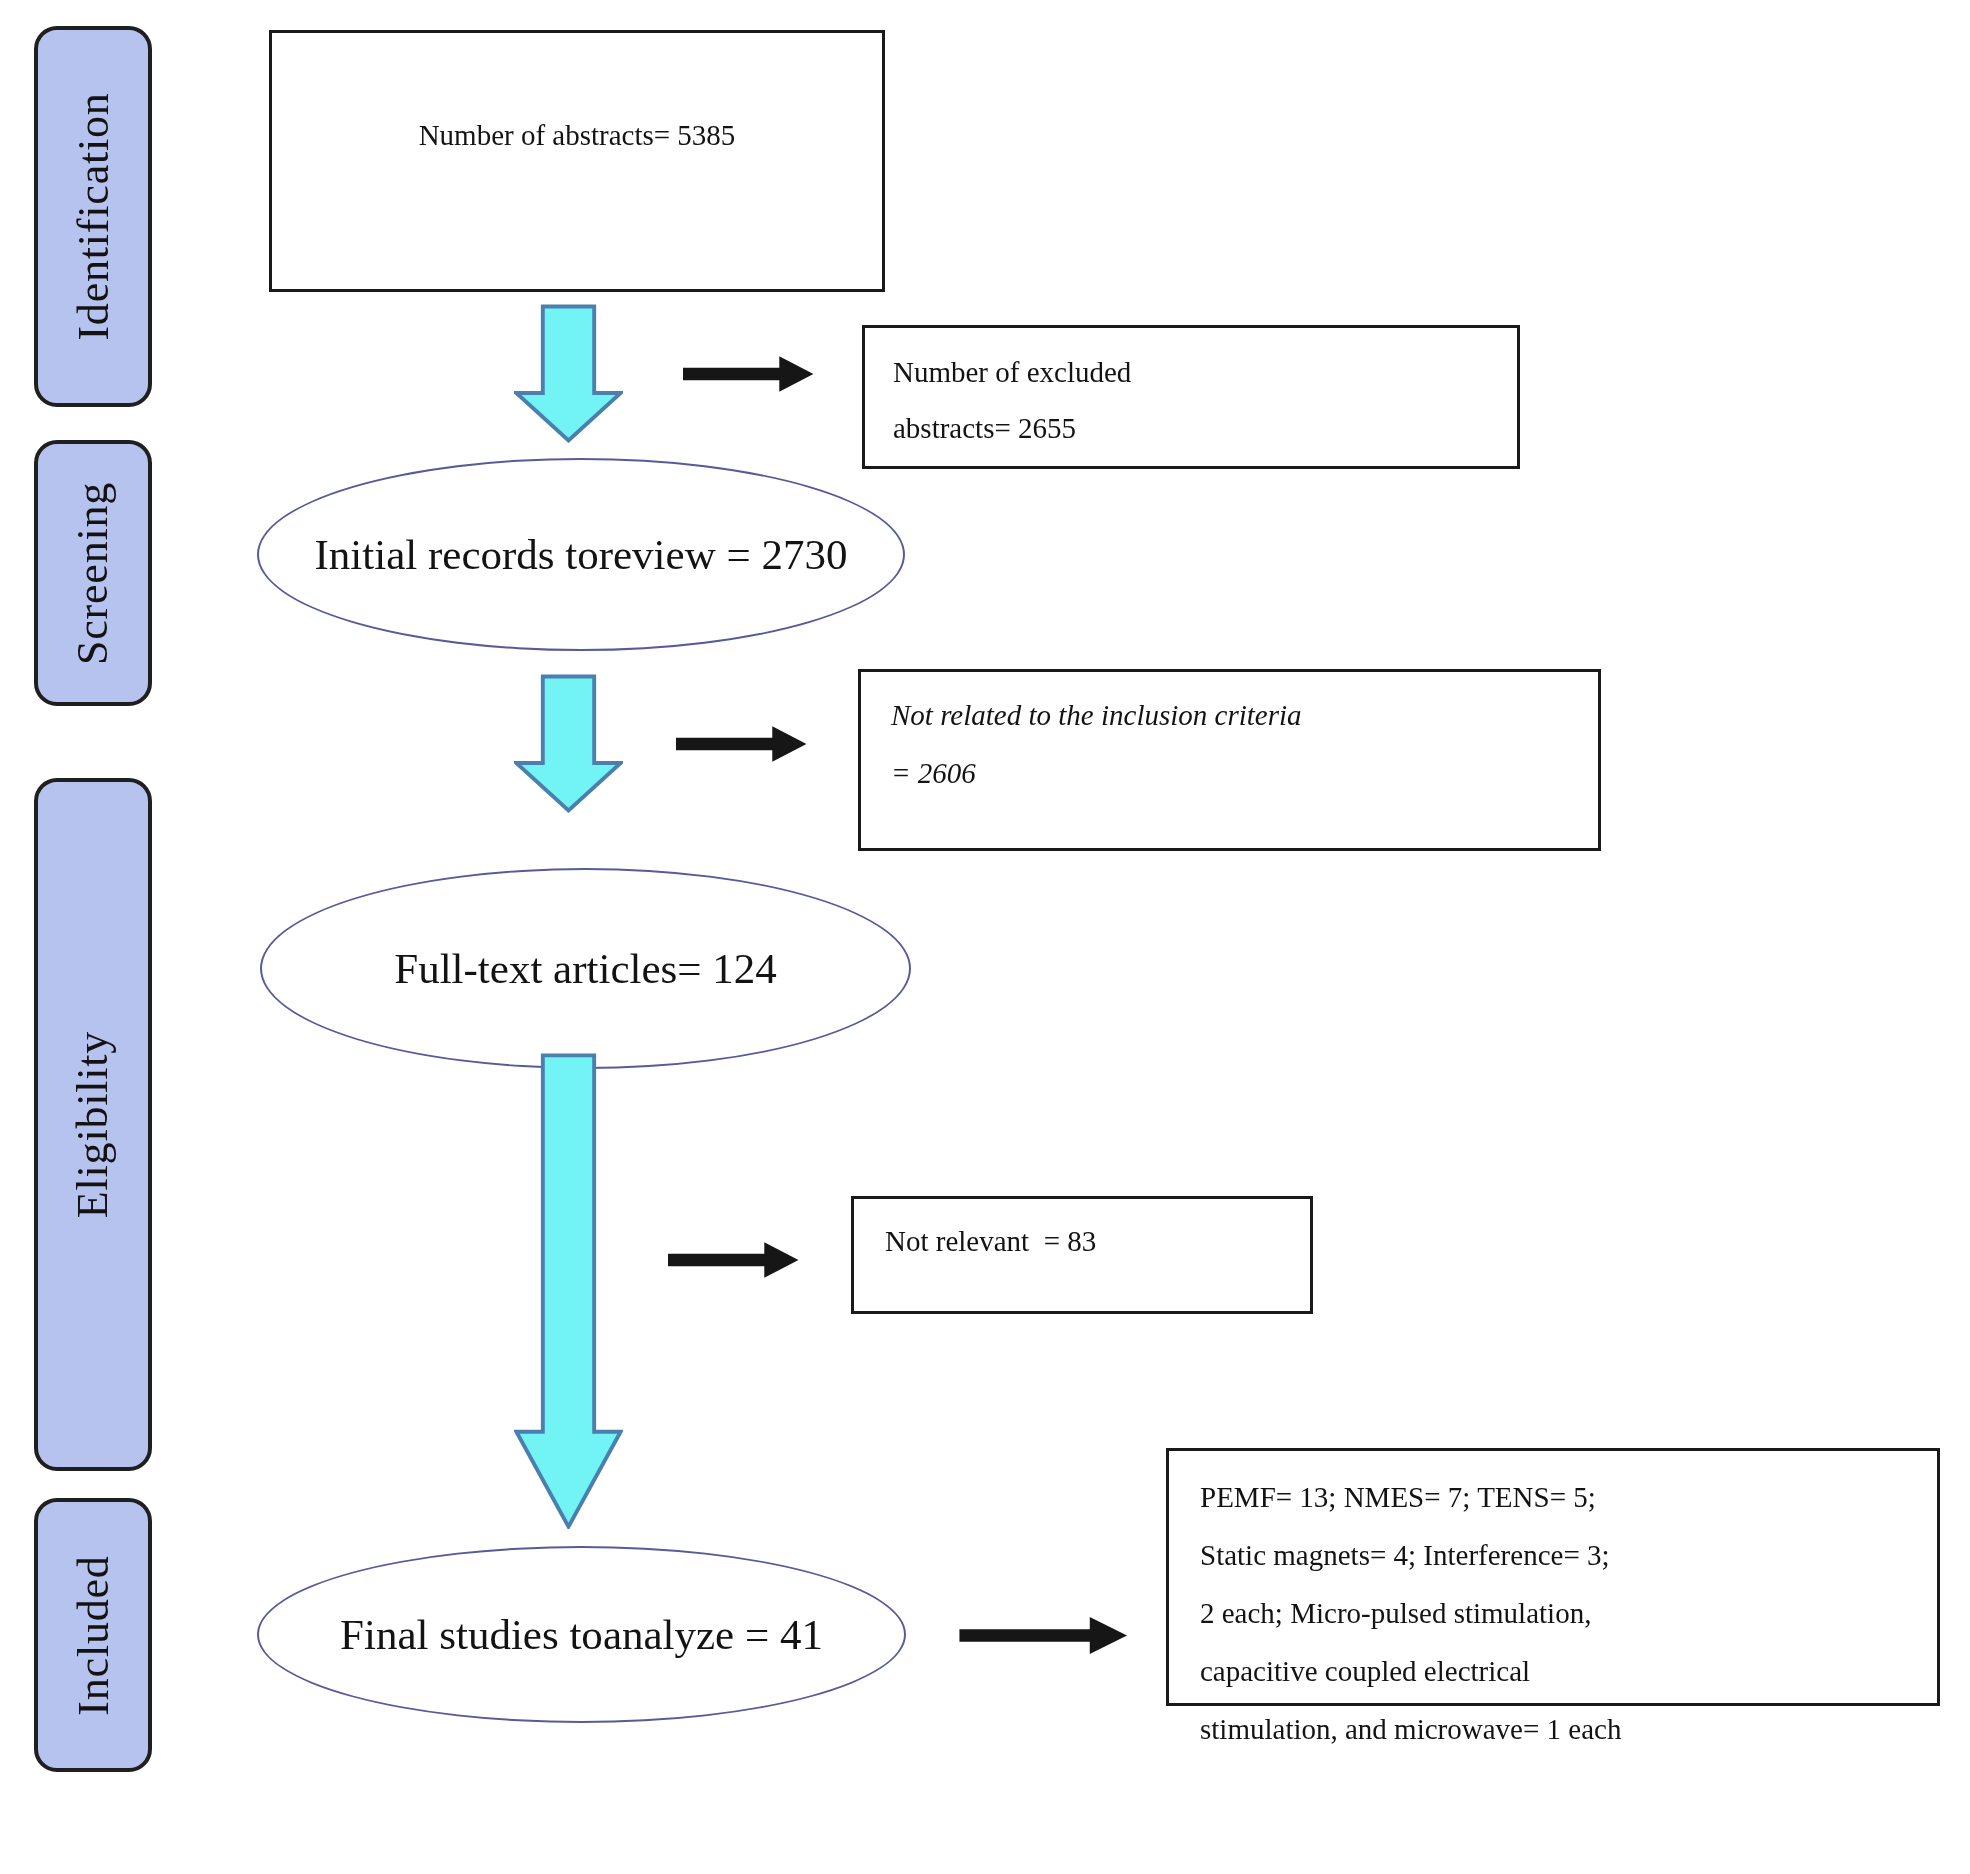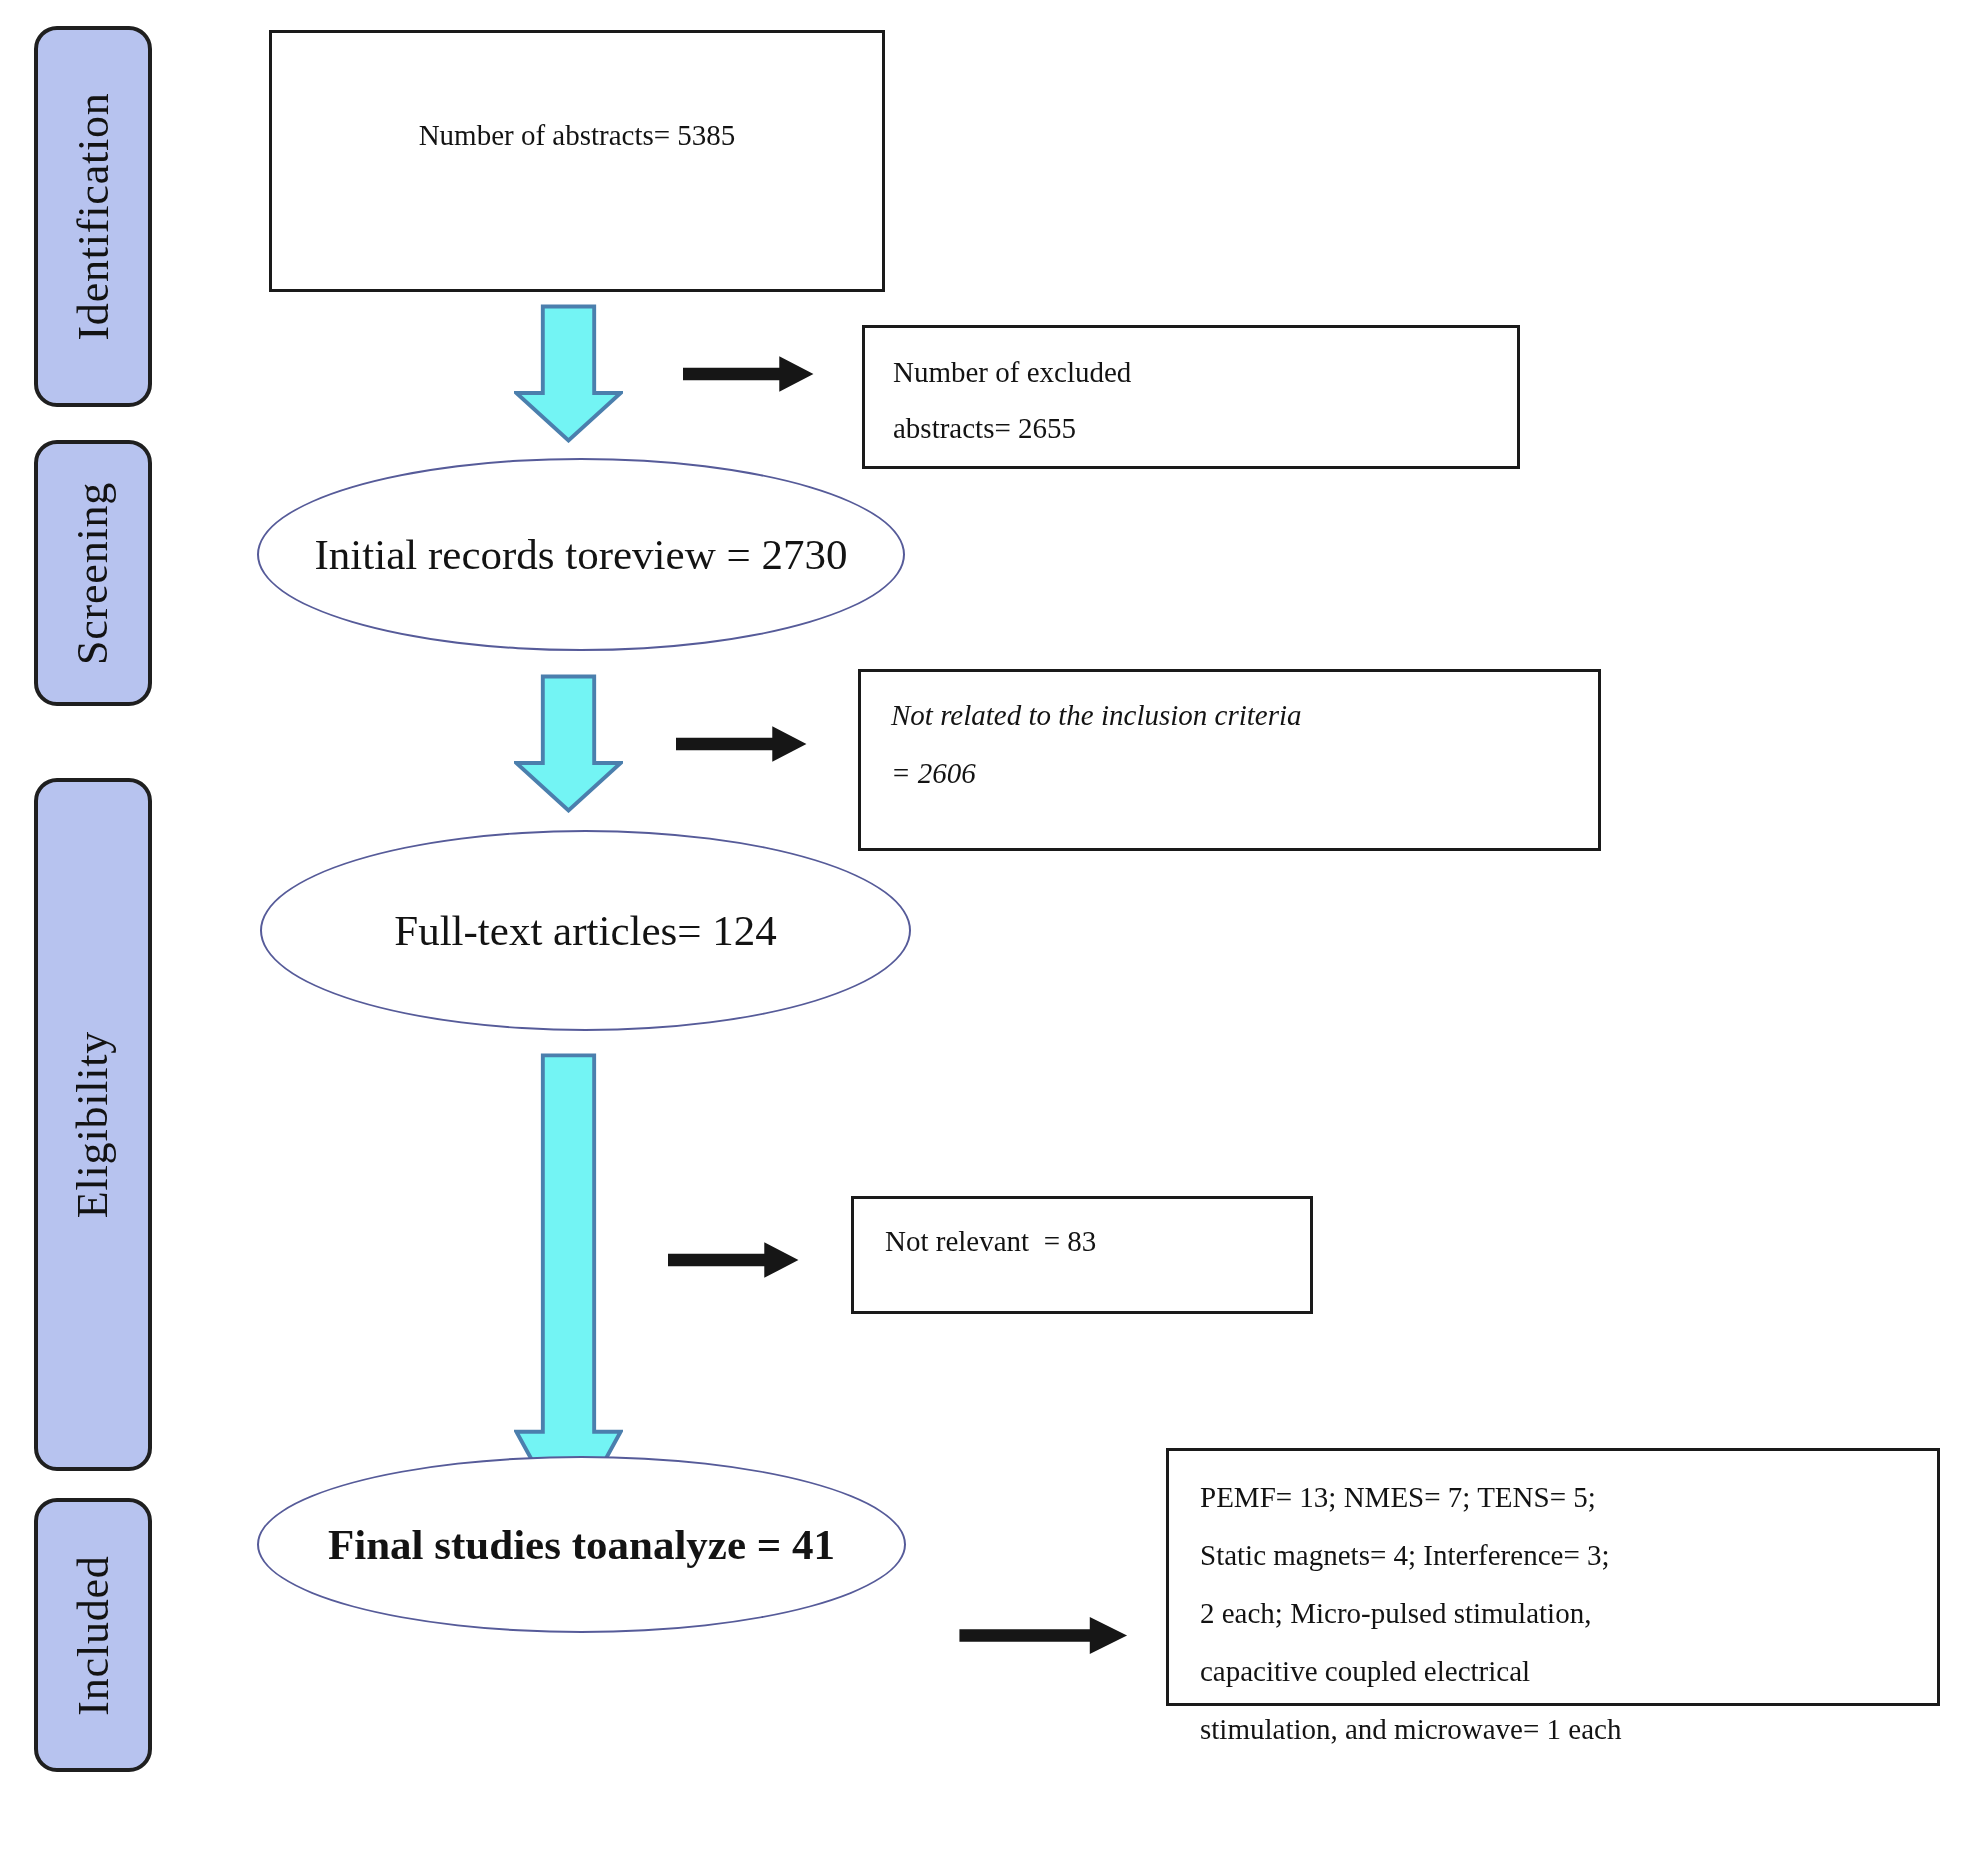--- a/index.html
+++ b/index.html
@@ -60,22 +60,22 @@
     border-radius: 50%;
     background: #fff;
     display: flex;
     align-items: center;
     justify-content: center;
     text-align: center;
     font-size: 43px;
   }
   .ellipse .tline { white-space: pre-wrap; }
   .ellipse.initial  { left: 257px; top: 458px;  width: 648px; height: 193px; line-height: 59px; }
-  .ellipse.fulltext { left: 260px; top: 830px; width: 651px; height: 201px; line-height: 59px; }
-  .ellipse.final    { left: 257px; top: 1456px; width: 649px; height: 177px; line-height: 54px; font-weight: bold; }
+  .ellipse.fulltext { left: 260px; top: 868px; width: 651px; height: 201px; line-height: 59px; }
+  .ellipse.final    { left: 257px; top: 1546px; width: 649px; height: 177px; line-height: 54px; }
 
   
   .arrow { position: absolute; }
   .cyan-arrow polygon {
     fill: var(--cyan-fill, #73f4f4);
     stroke: var(--cyan-border, #4b7fad);
     stroke-width: 5;
     stroke-linejoin: miter;
   }
   .black-arrow polygon { fill: var(--arrow-black, #161616); }

